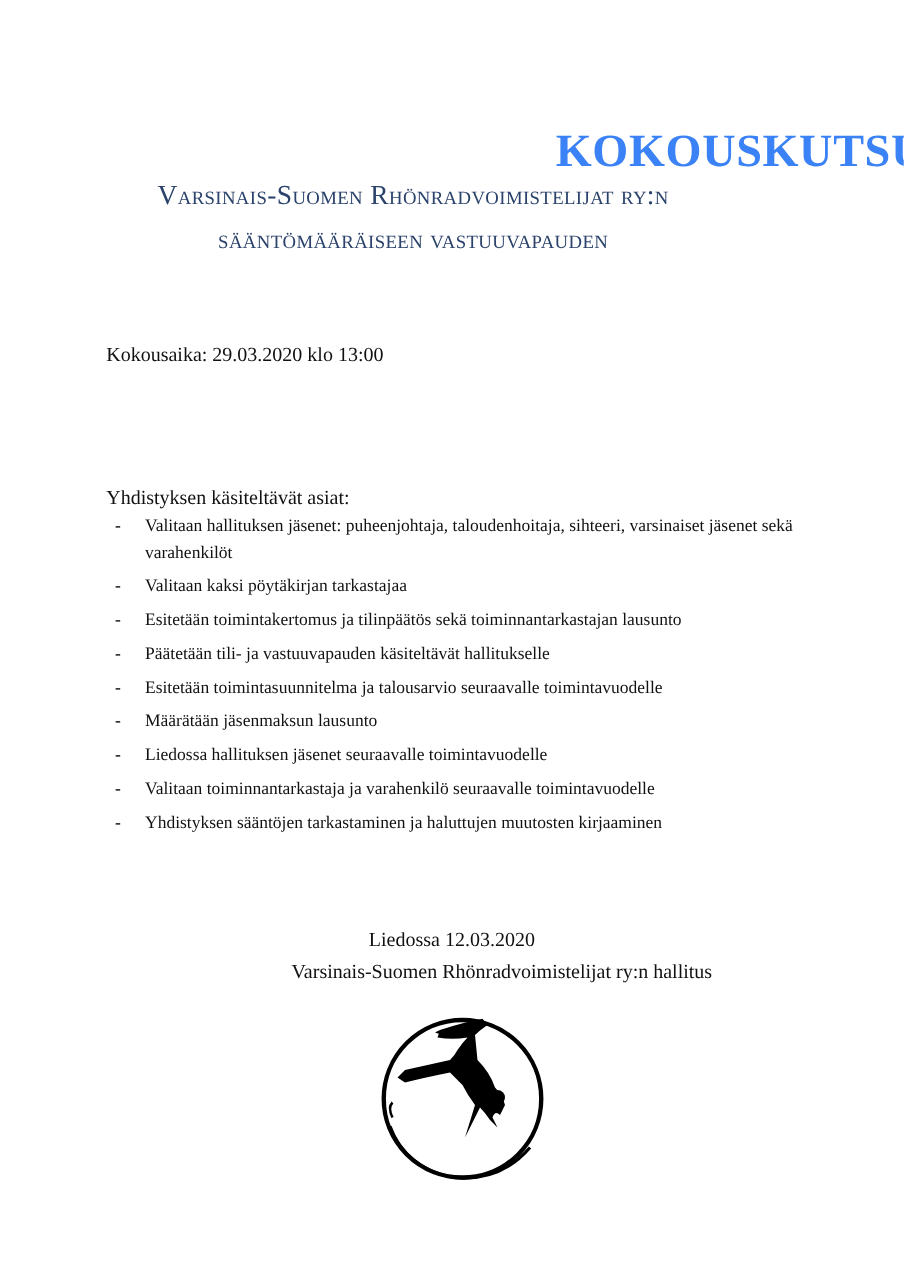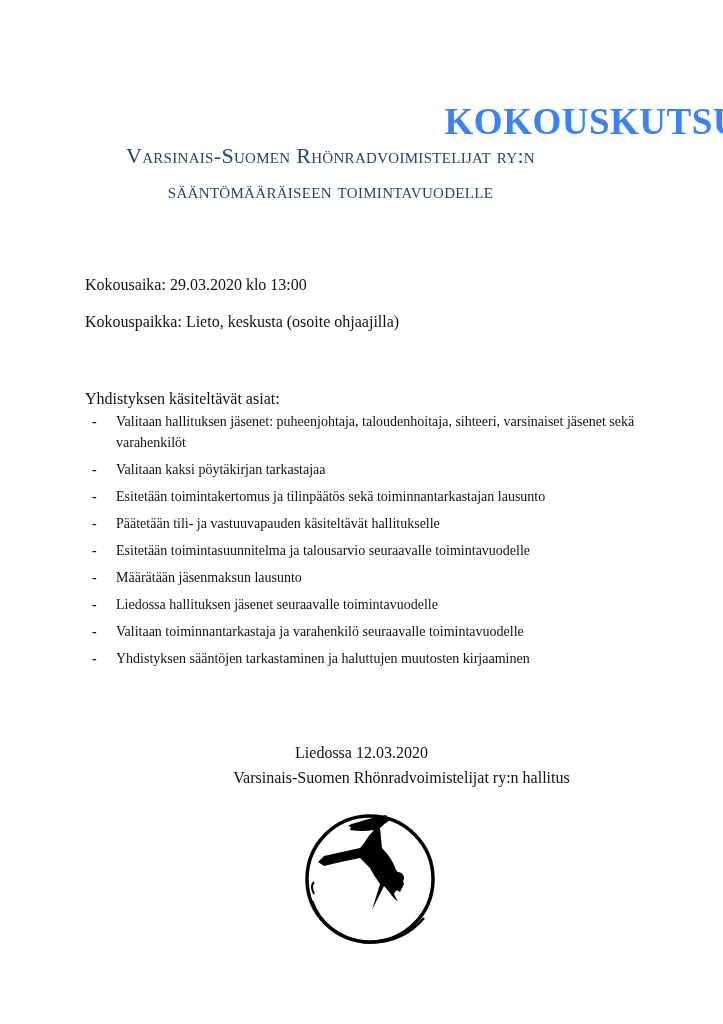--- a/index.html
+++ b/index.html
@@ -104,24 +104,23 @@
     }
   </style>
 </head>
 <body>
 
 <div class="page">
 
   <h1 class="title">KOKOUSKUTSU</h1>
 
   <p class="subtitle l1">Varsinais-Suomen Rhönradvoimistelijat ry:n</p>
-  <p class="subtitle l2">sääntömääräiseen toimintavuodelle</p>
+  <p class="subtitle l2">sääntömääräiseen vastuuvapauden</p>
 
   <p class="info time">Kokousaika: 29.03.2020 klo 13:00</p>
-  <p class="info place">Kokouspaikka: Lieto, keskusta (osoite ohjaajilla)</p>
 
   <p class="info agenda-heading">Yhdistyksen käsiteltävät asiat:</p>
 
   <ul class="agenda">
     <li><span class="dash">-</span><span>Valitaan hallituksen jäsenet: puheenjohtaja, taloudenhoitaja, sihteeri, varsinaiset jäsenet sekä varahenkilöt</span></li>
     <li><span class="dash">-</span><span>Valitaan kaksi pöytäkirjan tarkastajaa</span></li>
     <li><span class="dash">-</span><span>Esitetään toimintakertomus ja tilinpäätös sekä toiminnantarkastajan lausunto</span></li>
     <li><span class="dash">-</span><span>Päätetään tili- ja vastuuvapauden käsiteltävät hallitukselle</span></li>
     <li><span class="dash">-</span><span>Esitetään toimintasuunnitelma ja talousarvio seuraavalle toimintavuodelle</span></li>
     <li><span class="dash">-</span><span>Määrätään jäsenmaksun lausunto</span></li>

